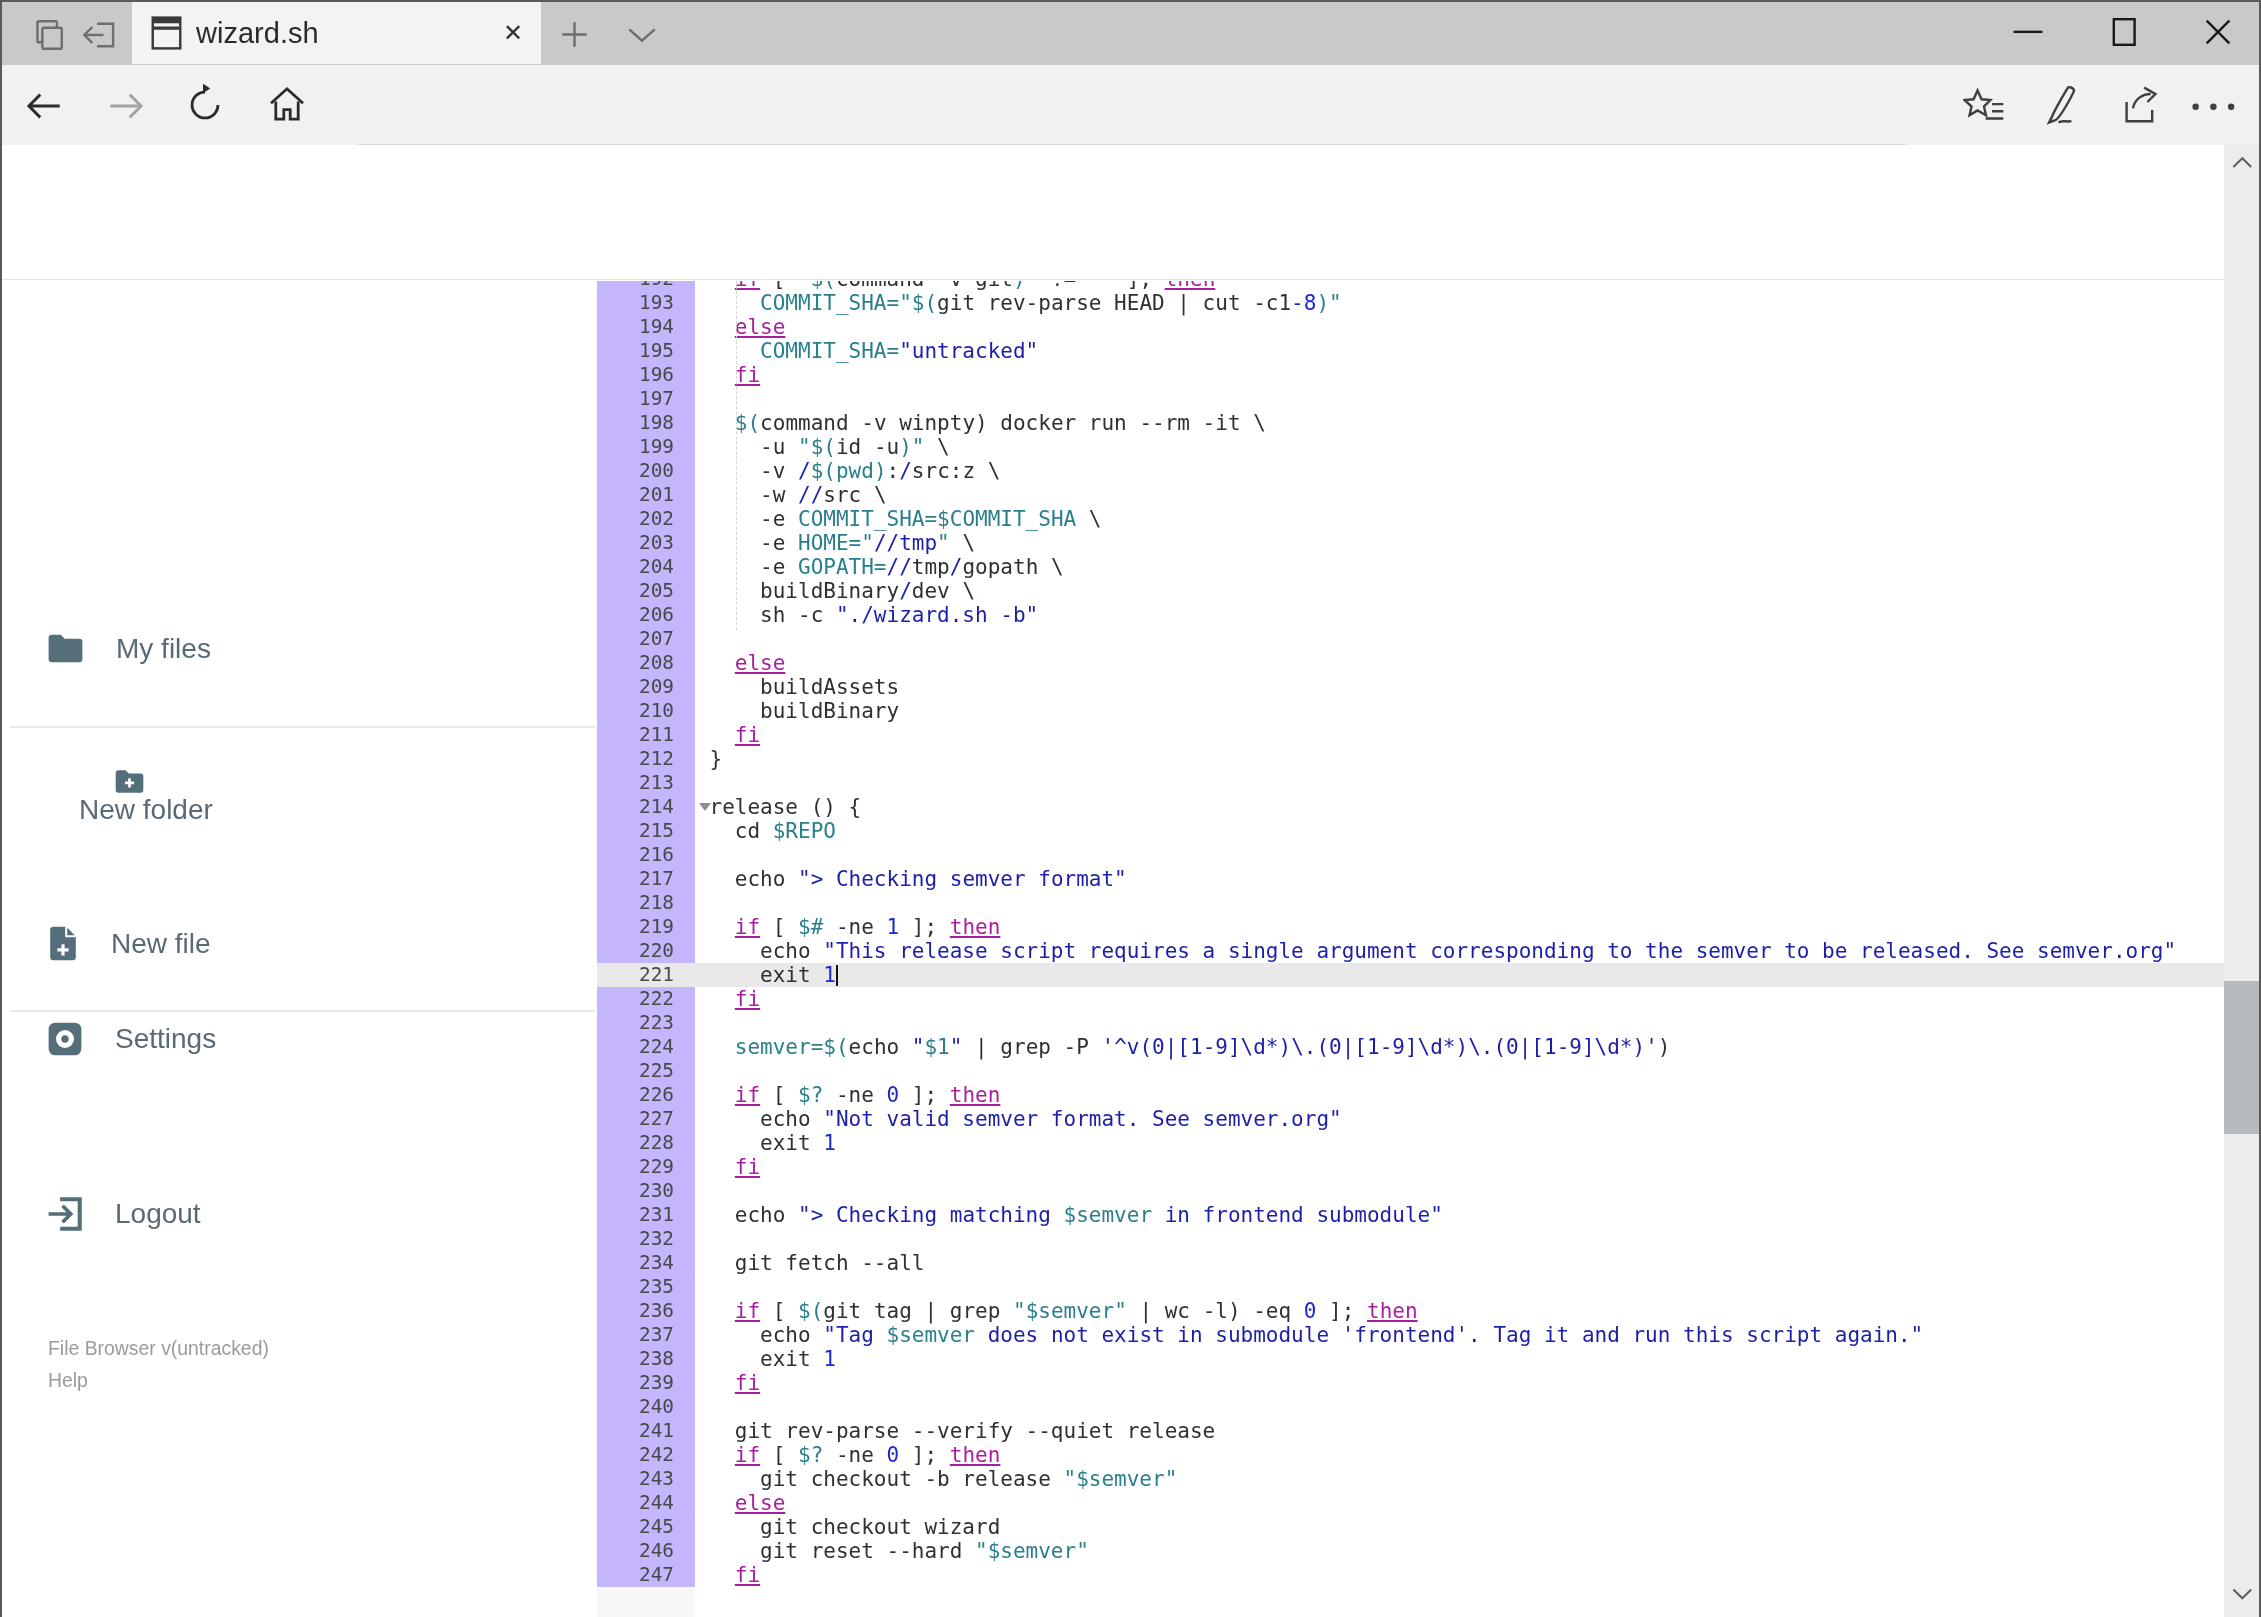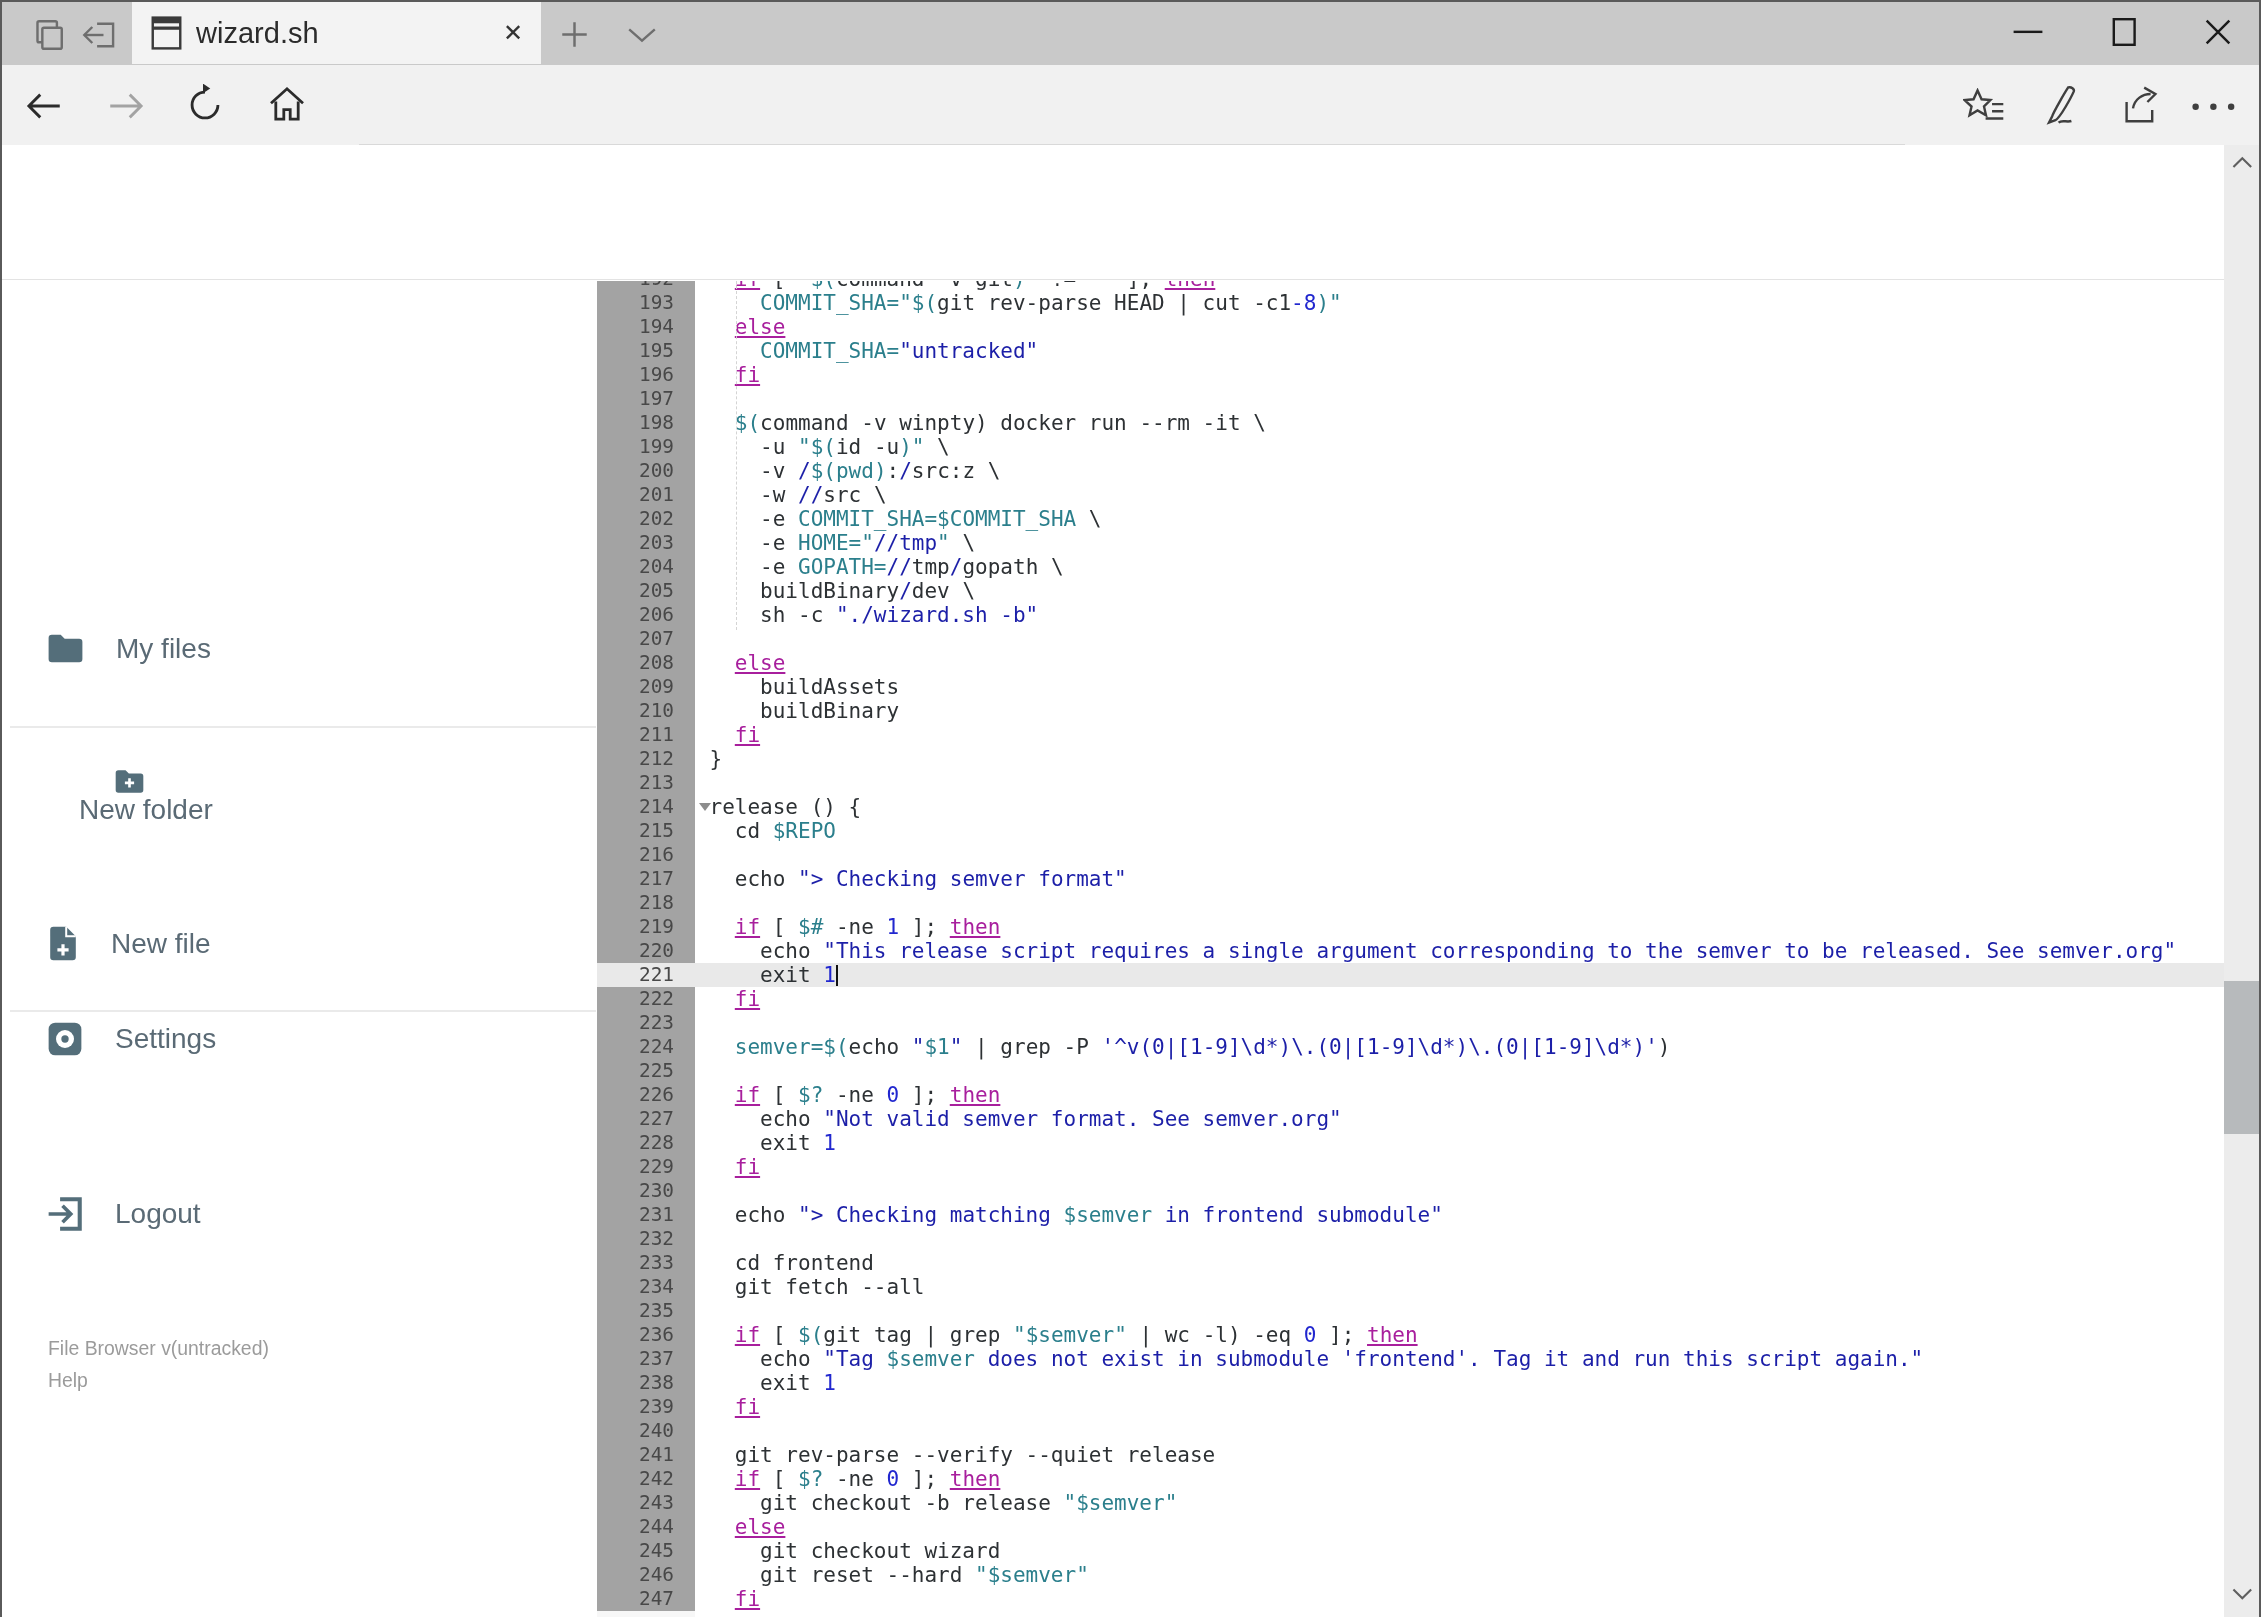--- a/index.html
+++ b/index.html
@@ -31,21 +31,21 @@
   .side-label{font-size:28px;color:#5a6a75;margin-left:32px;}
   .side-divider{left:9.7px;width:586px;height:1.6px;background:#eaeaea;}
   .side-footer{left:48px;font-size:19.4px;color:#9b9b9b;}
   
   #editor{left:597px;top:281px;width:1664px;height:1336px;overflow:hidden;background:#fff;}
   #gutter-bg{position:absolute;left:0;top:0;width:98px;height:1336px;background:#f7f7f7;}
   #lines{position:relative;margin-top:-14.5px;}
   .row{display:flex;height:24px;font-family:"DejaVu Sans Mono",monospace;font-size:21px;line-height:24px;}
   .row.active{background:#e9e9e9;}
   .ln{position:relative;flex:0 0 98px;width:98px;box-sizing:border-box;padding-right:21px;text-align:right;font-size:19.4px;color:#484848;background:transparent;z-index:2;}
-  .row:not(.active) .ln{background:#a3a3a3;}
+  .row:not(.active) .ln{background:#c4b5fd;}
   .code{white-space:pre;padding-left:14.5px;color:#2d3134;}
   .tok-p{color:#2d3134;}
   .tok-k{color:#a81f9d;text-decoration:underline;}
   .tok-v{color:#2b7f8c;}
   .tok-s{color:#1c1fa8;}
   .tok-n{color:#2127cf;}
   .fold{position:absolute;right:-16px;top:8px;width:0;height:0;border-left:6.5px solid transparent;border-right:6.5px solid transparent;border-top:8px solid #8d8d8d;}
   .caret{display:inline-block;width:2.4px;height:21px;background:#111;vertical-align:bottom;margin-bottom:0.8px;}
   #indent-guide{left:736px;top:281px;width:0;height:349px;border-left:1.6px dashed #d4d4d4;z-index:3;}
   
@@ -480,24 +480,20 @@
         </div>
         <div class="row">
           <div class="ln">231</div>
           <div class="code"><span class="tok-p">  echo </span><span class="tok-s">"&gt; Checking matching </span><span class="tok-v">$semver</span><span class="tok-s"> in frontend submodule"</span></div>
         </div>
         <div class="row">
           <div class="ln">232</div>
           <div class="code"></div>
         </div>
         <div class="row">
-          <div class="ln">233</div>
-          <div class="code"><span class="tok-p">  cd frontend</span></div>
-        </div>
-        <div class="row">
           <div class="ln">234</div>
           <div class="code"><span class="tok-p">  git fetch --all</span></div>
         </div>
         <div class="row">
           <div class="ln">235</div>
           <div class="code"></div>
         </div>
         <div class="row">
           <div class="ln">236</div>
           <div class="code"><span class="tok-p">  </span><span class="tok-k">if</span><span class="tok-p"> [ </span><span class="tok-v">$(</span><span class="tok-p">git tag | grep </span><span class="tok-v">"$semver"</span><span class="tok-p"> | wc -l) -eq </span><span class="tok-n">0</span><span class="tok-p"> ]; </span><span class="tok-k">then</span></div>

